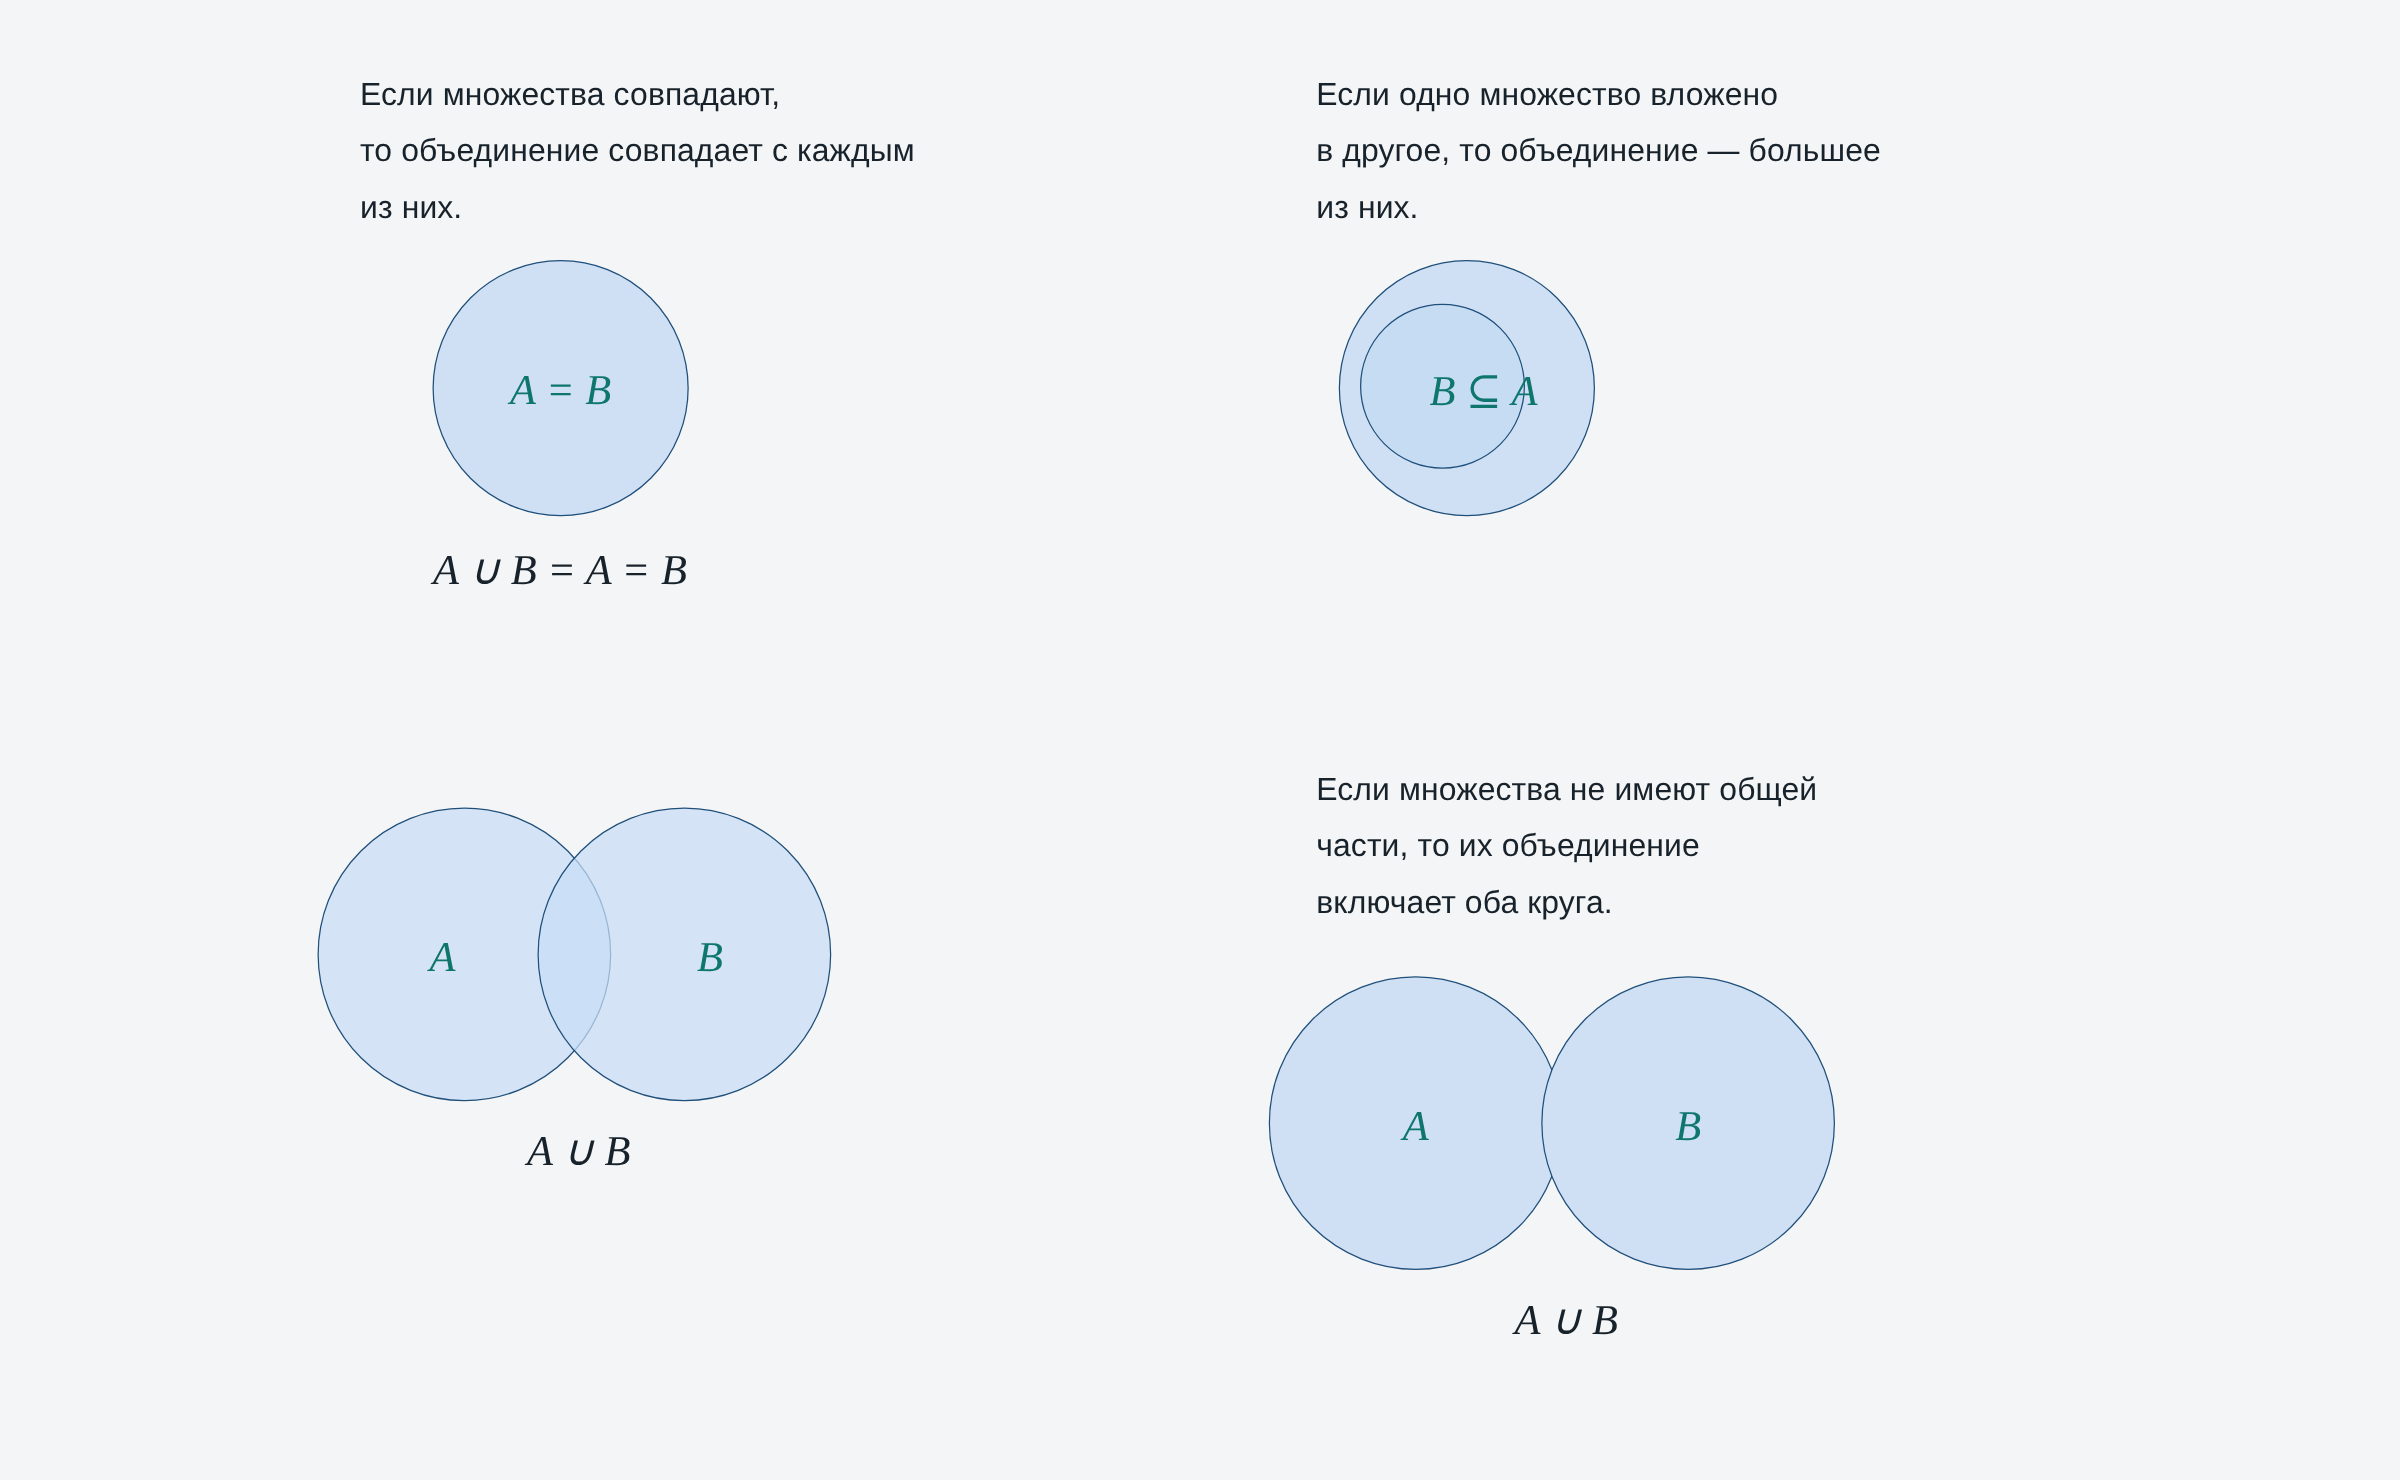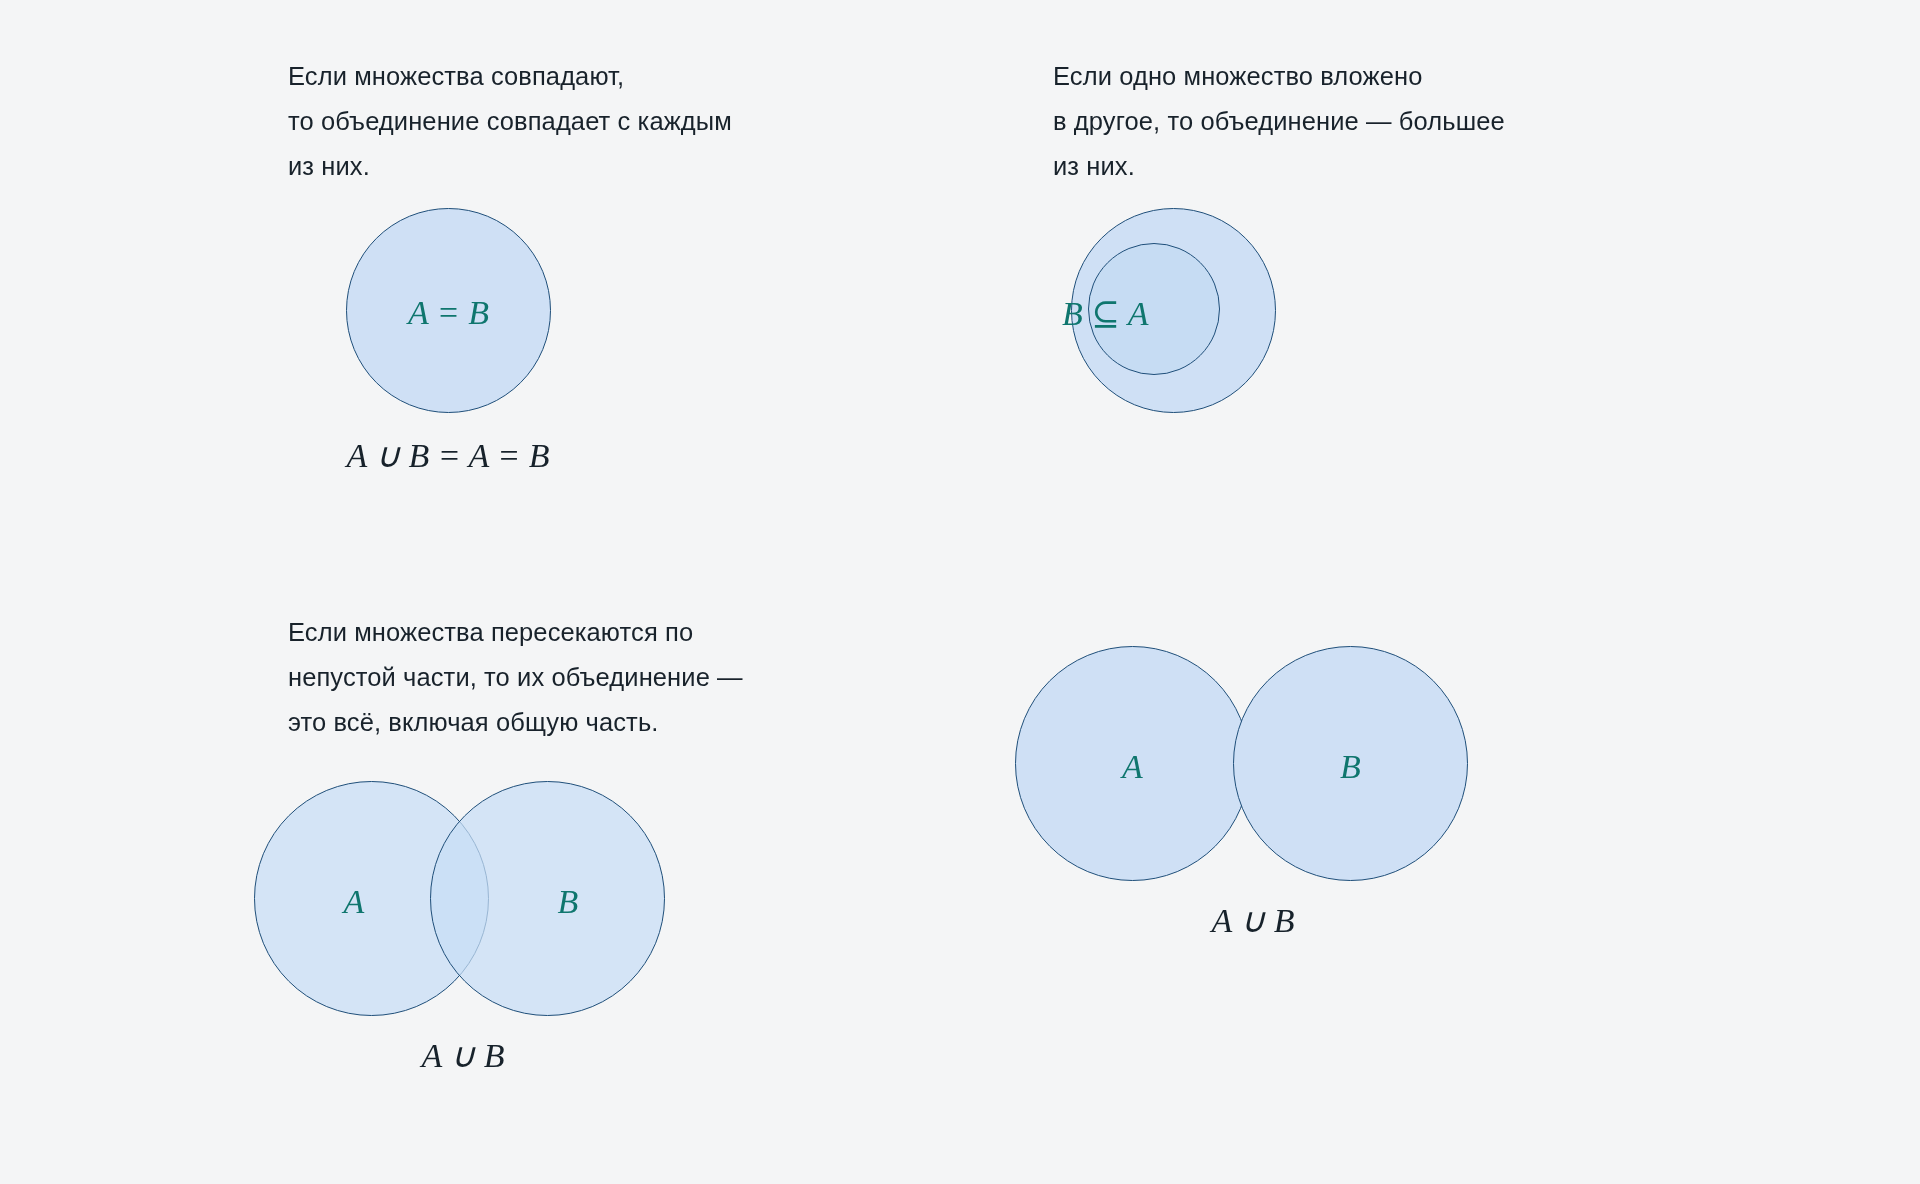--- a/index.html
+++ b/index.html
@@ -113,38 +113,38 @@
     </div>
   </div>
 
   <div class="panel panel-tr">
     <div class="caption">Если одно множество вложено
 в другое, то объединение — большее
 из них.</div>
     <div class="figure fig-tr">
       <div class="circle" style="left:18px; top:5px; width:205px; height:205px;"></div>
       <div class="inner-circle" style="left:35px; top:40px; width:132px; height:132px;"></div>
-      <div class="label-in math" style="left:9px; top:90px; width:152px; text-align:left;">B ⊆ A</div>
+      <div class="label-in math" style="left:25px; top:90px; width:152px; text-align:right;">B ⊆ A</div>
     </div>
   </div>
 
   <div class="panel panel-bl">
-    <div class="caption">Если множества пересекаются по
-непустой части, то их объединение —
-это всё, включая общую часть.</div>
     <div class="figure fig-bl">
       <div class="circle translucent" style="left:-34px; top:8px; width:235px; height:235px;"></div>
       <div class="circle translucent" style="left:142px; top:8px; width:235px; height:235px;"></div>
       <div class="label-in math" style="left:-34px; top:110px; width:200px; text-align:center;">A</div>
       <div class="label-in math" style="left:180px; top:110px; width:200px; text-align:center;">B</div>
       <div class="formula" style="left:40px; top:262px; width:270px;">A ∪ B</div>
     </div>
   </div>
 
   <div class="panel panel-br">
+    <div class="caption">Если множества не имеют общей
+части, то их объединение
+включает оба круга.</div>
     <div class="figure fig-br">
       <div class="circle" style="left:-38px; top:8px; width:235px; height:235px;"></div>
       <div class="circle" style="left:180px; top:8px; width:235px; height:235px;"></div>
       <div class="label-in math" style="left:-38px; top:110px; width:235px; text-align:center;">A</div>
       <div class="label-in math" style="left:180px; top:110px; width:235px; text-align:center;">B</div>
       <div class="formula" style="left:65px; top:262px; width:270px;">A ∪ B</div>
     </div>
   </div>
 
 </div>

